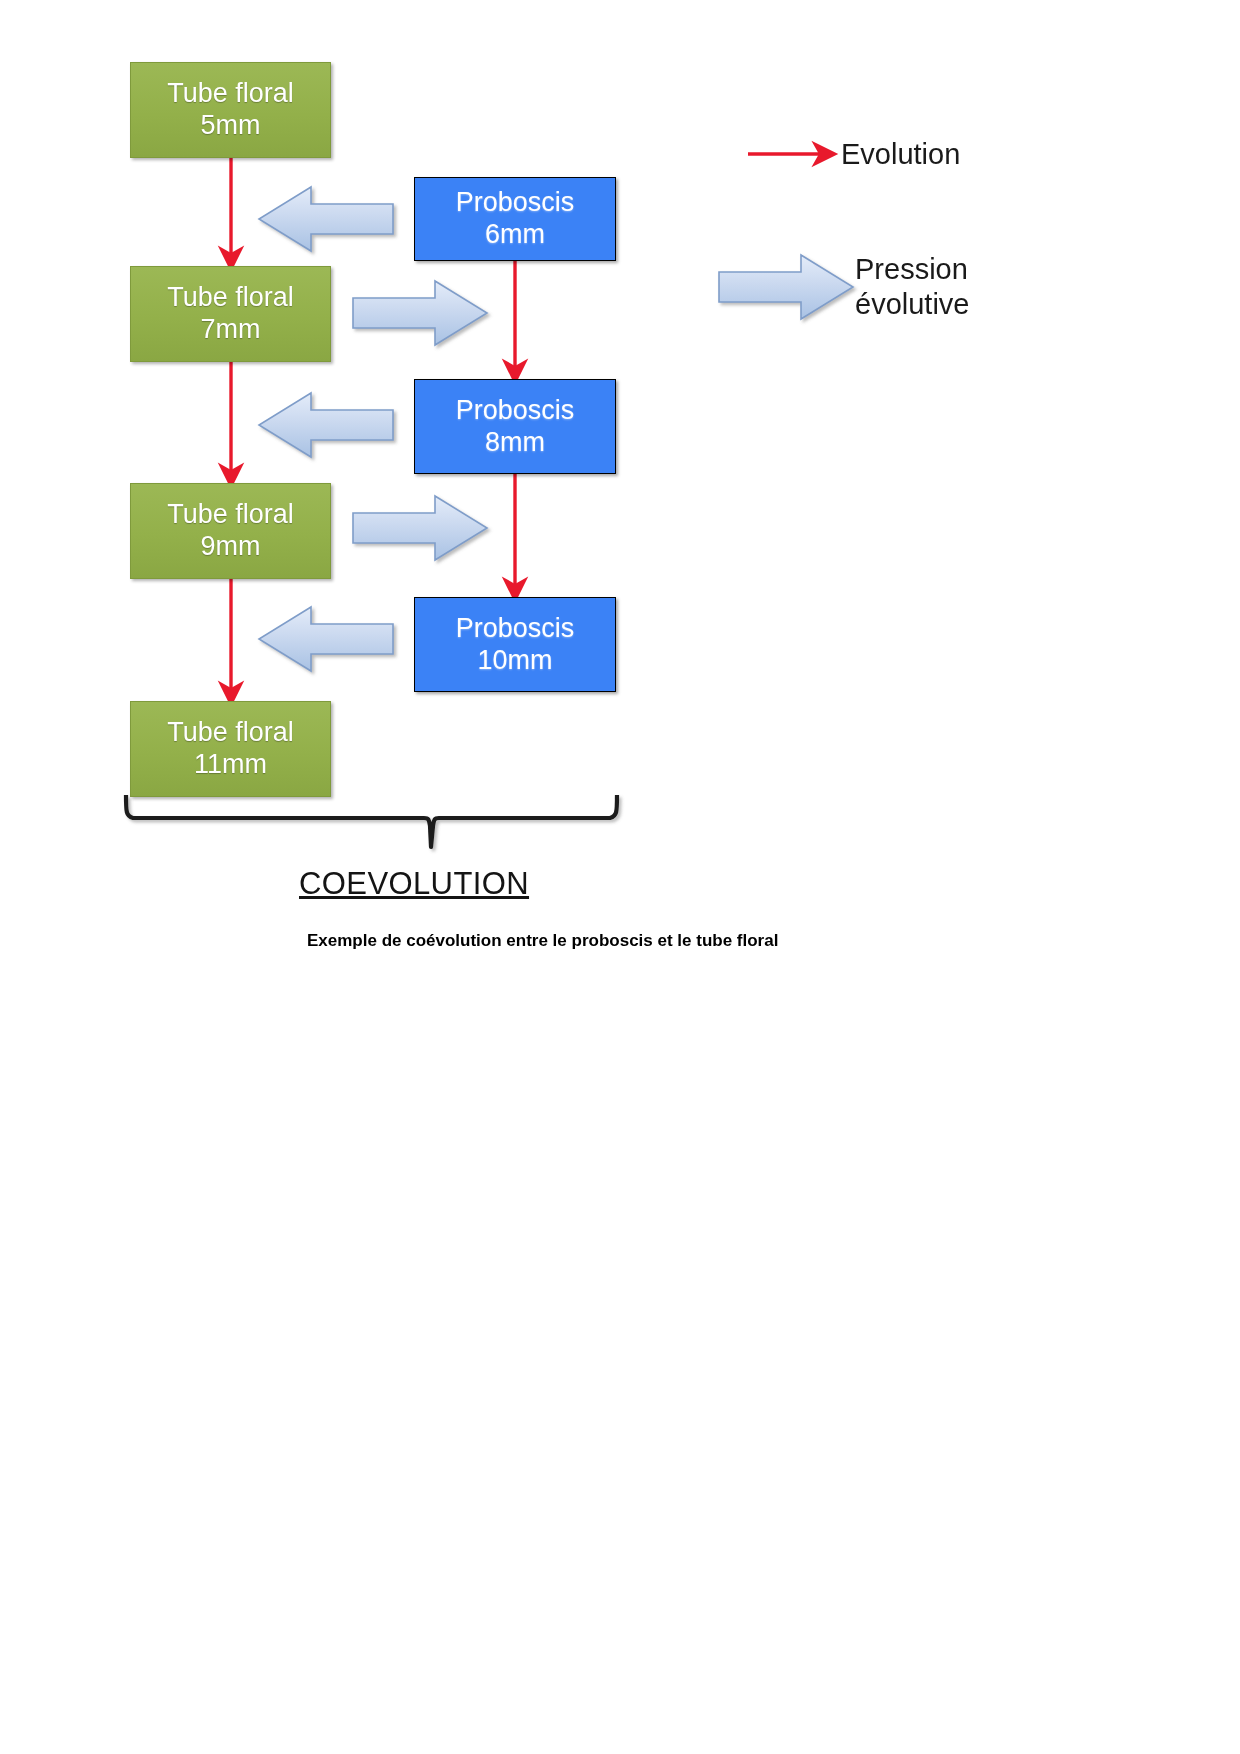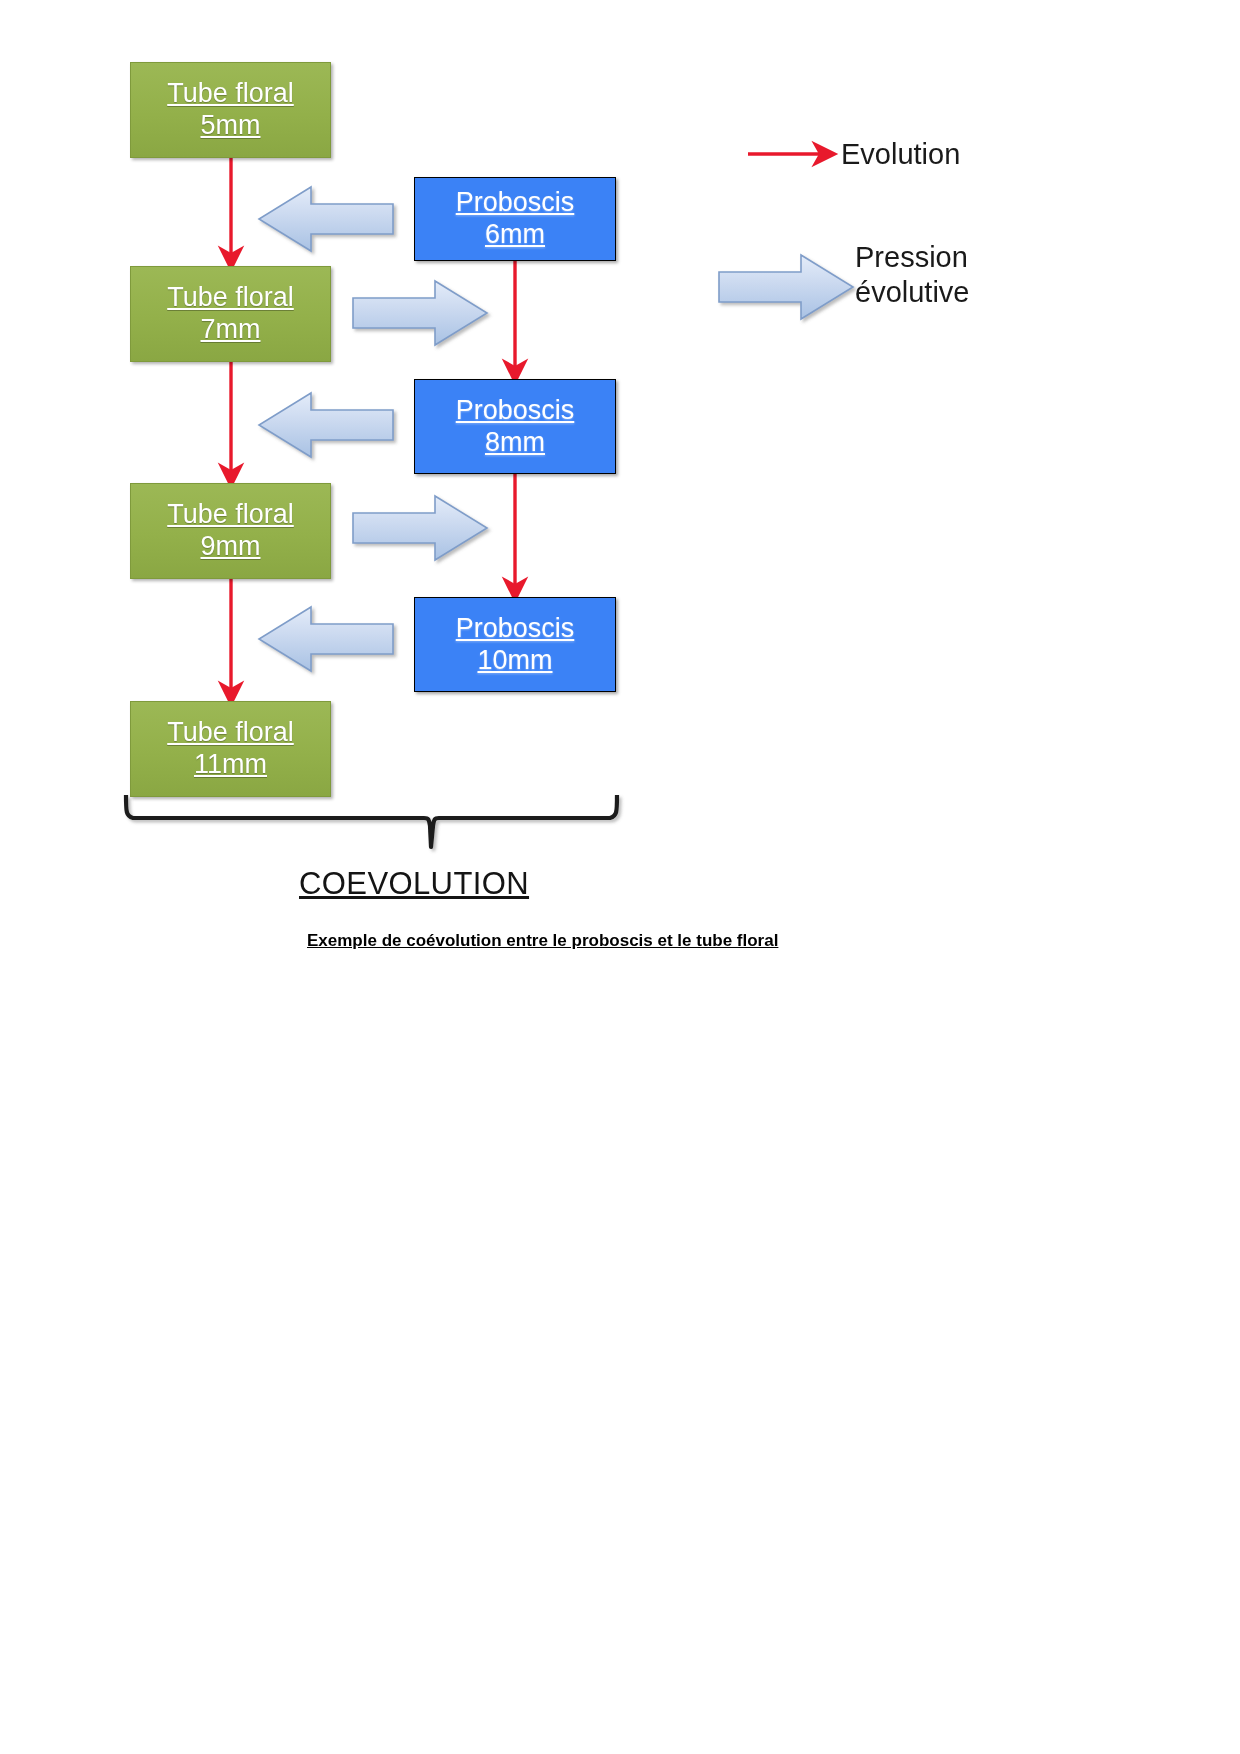--- a/index.html
+++ b/index.html
@@ -28,21 +28,20 @@
     flex-direction: column;
     align-items: center;
     justify-content: center;
     line-height: 1.17;
     text-align: center;
     z-index: 4;
   }
   .node .l1, .node .l2 {
     display: block;
     white-space: nowrap;
-    text-decoration: underline;
   }
 
   .node-green {
     background: #94b14b;
     background-image: linear-gradient(to bottom, #9cb855 0%, #93b04a 55%, #8aa743 100%);
     border: 1px solid #7f9a3c;
     color: #ffffff;
     font-size: 27px;
     text-shadow: 0 1px 1px rgba(0,0,0,0.28);
     box-shadow: 2px 2px 3px rgba(0,0,0,0.30);
@@ -87,21 +86,20 @@
     white-space: nowrap;
     z-index: 6;
     text-decoration: underline;
   }
 
   .caption {
     position: absolute;
     font-size: 17px;
     font-weight: bold;
     color: #000000;
-    text-decoration: underline;
     white-space: nowrap;
     z-index: 6;
   }
 </style>
 </head>
 <body>
 
 <div class="canvas">
 
   <div class="node node-green" style="left:130px; top:62px; width:201px; height:96px;">
@@ -225,20 +223,20 @@
         <filter id="softShadow2" x="-25%" y="-25%" width="160%" height="170%">
           <feDropShadow dx="2.4" dy="2.4" stdDeviation="1.6" flood-color="#6a6a6a" flood-opacity="0.45"></feDropShadow>
         </filter>
       </defs>
       <path d="M801,272 L801,255 L853,287 L801,319 L801,302 L719,302 L719,272 Z" fill="url(#blueGrad2)" stroke="#7f9dc9" stroke-width="1.6" stroke-linejoin="miter"></path>
     </g>
   </svg>
 
   <div class="legend-label" style="left:841px; top:137px;">Evolution</div>
 
-  <div class="legend-label" style="left:855px; top:240px;">Pression
+  <div class="legend-label" style="left:855px; top:252px;">Pression
 évolutive</div>
 
   <div class="coevolution-label" style="left:299px; top:866px;">COEVOLUTION</div>
 
   <div class="caption" style="left:307px; top:931px;">Exemple de coévolution entre le proboscis et le tube floral</div>
 
 </div>
 
 </body></html>

